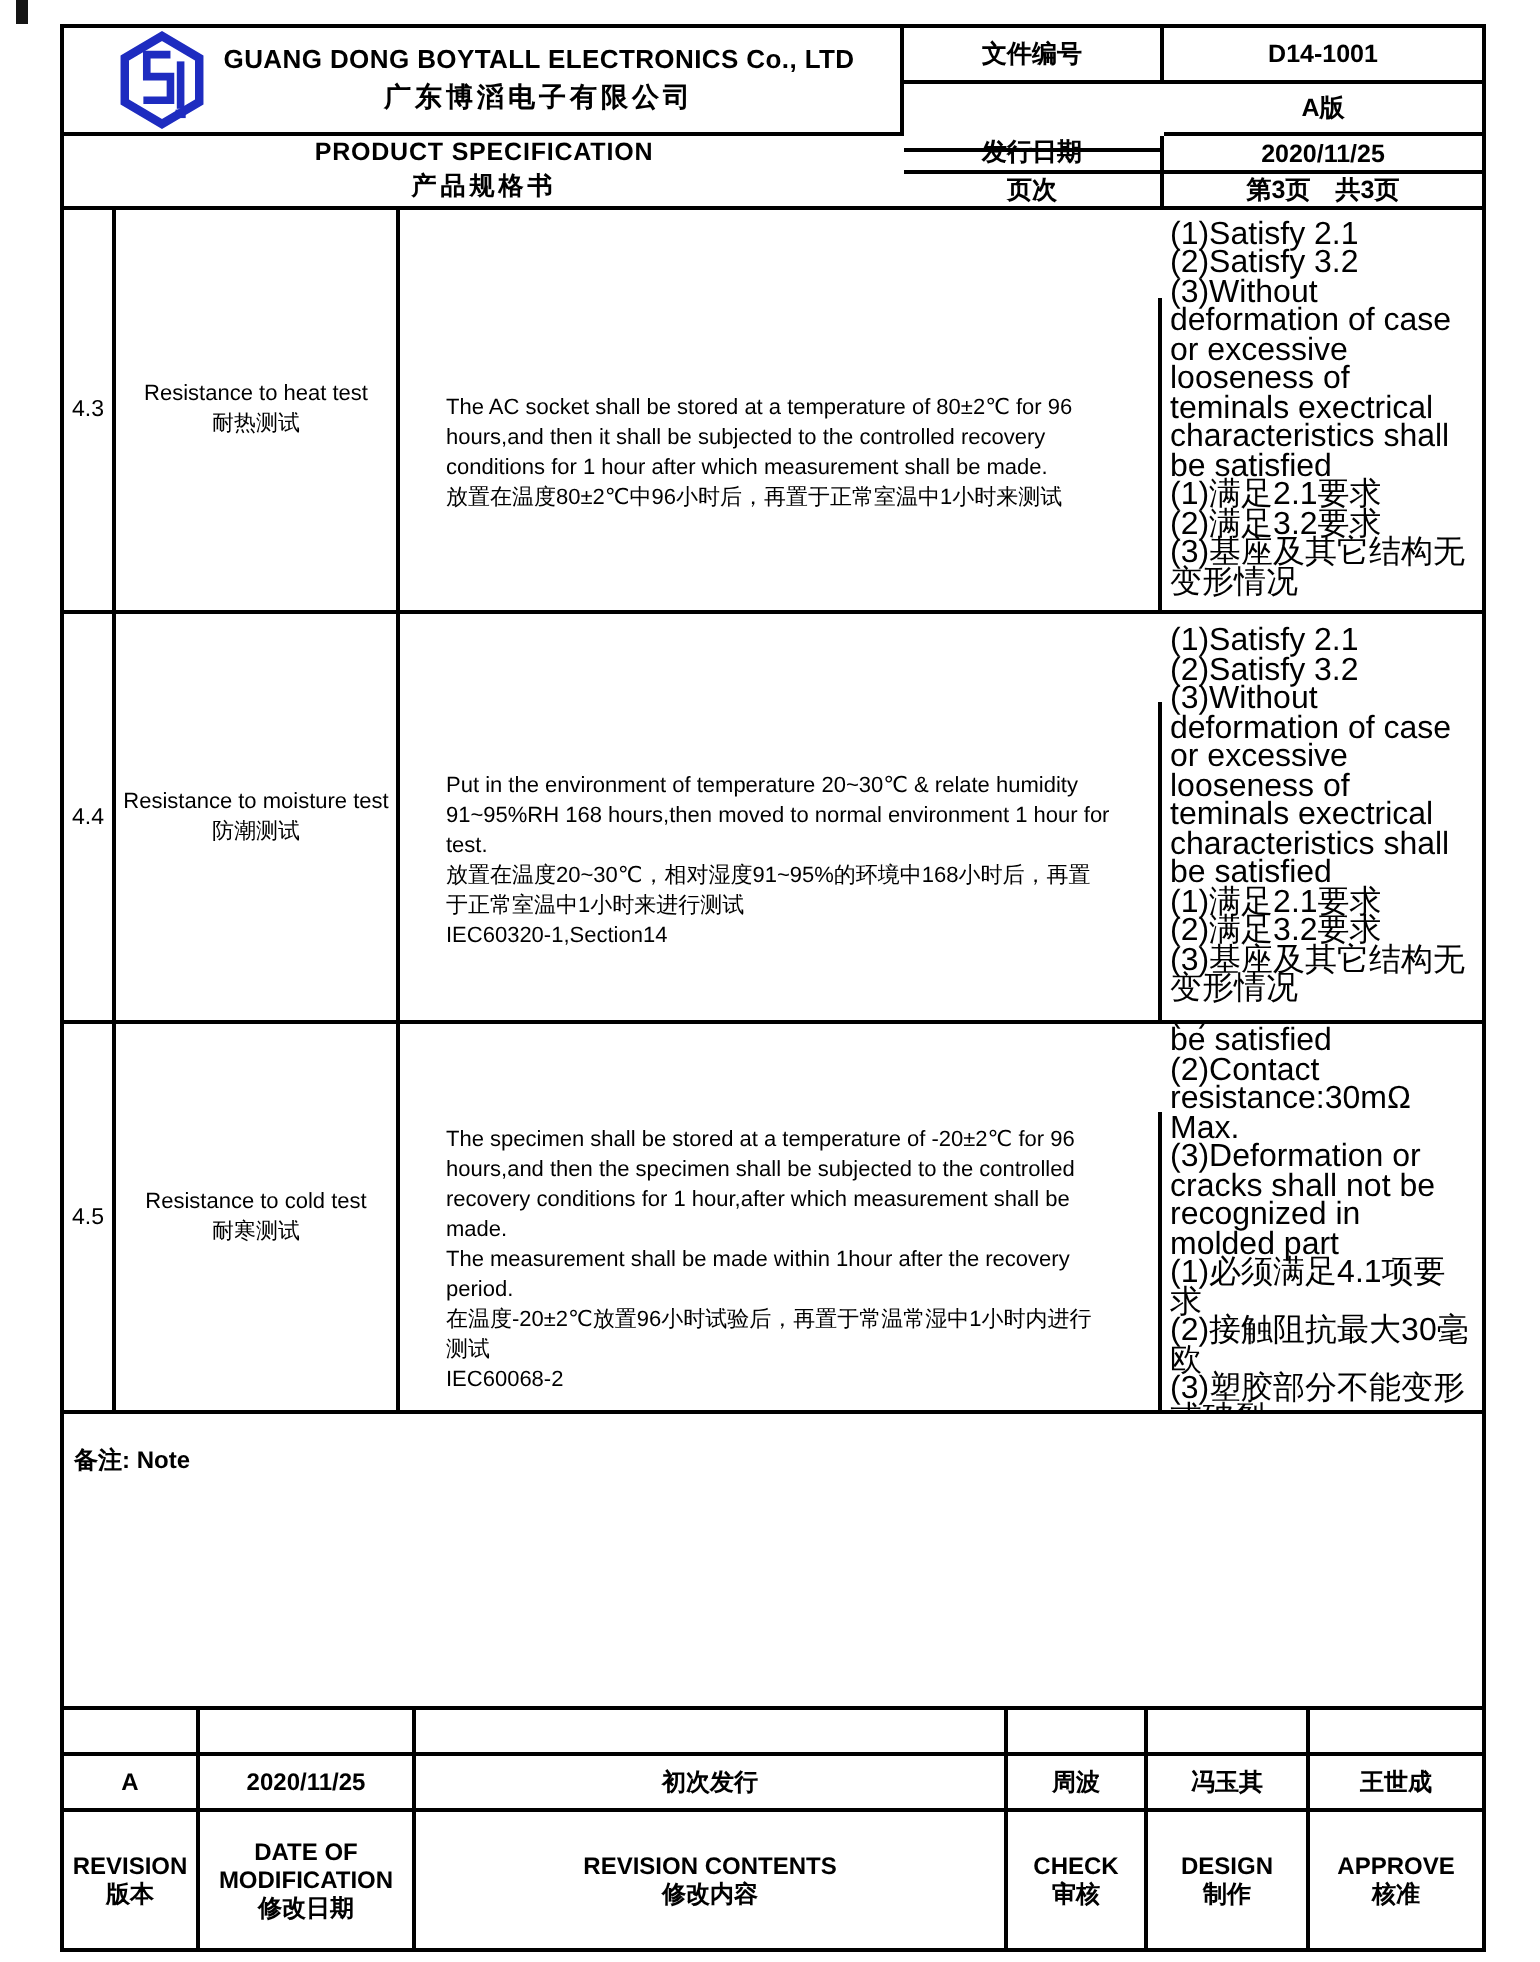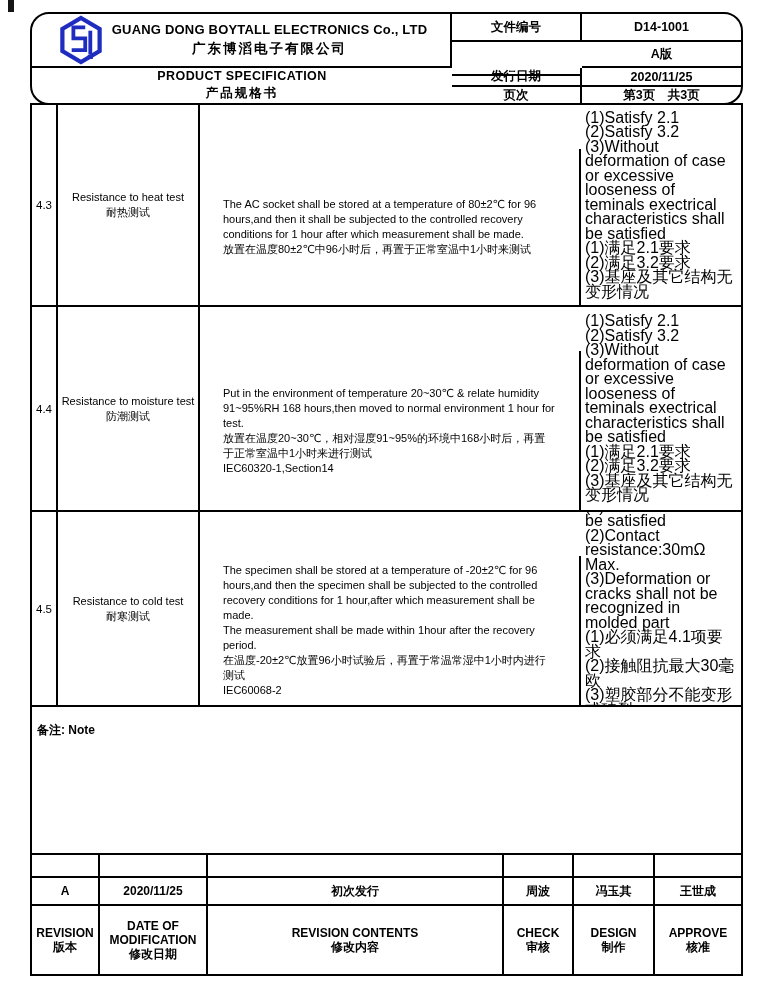--- a/index.html
+++ b/index.html
@@ -4,21 +4,21 @@
 <style>
   html,body{margin:0;padding:0;}
   body{
     width:770px;height:981px;background:#ffffff;position:relative;
     font-family:"Liberation Sans","DejaVu Sans",sans-serif;color:#000;
   }
   .artifact{position:absolute;background:#151515;}
   .doc{position:absolute;left:30px;top:12px;width:713px;}
   .sec{display:grid;border:2px solid #000;background:#fff;}
   .sec + .sec{margin-top:-2px;}
-  .header-sec{grid-template-columns:420px 130px 1fr;grid-template-rows:28px 26px 19px 16px;border-radius:19px;}
+  .header-sec{grid-template-columns:420px 130px 1fr;grid-template-rows:28px 26px 19px 16px;}
   .main-sec{grid-template-columns:26px 142px 381px 1fr;grid-template-rows:202px 205px 195px 146px;}
   .rev-sec{grid-template-columns:68px 108px 296px 70px 81px 1fr;grid-template-rows:23px 28px 68px;}
   .c{display:flex;align-items:center;justify-content:center;text-align:center;overflow:hidden;}
   .br{border-right:2px solid #000;}
   .bb{border-bottom:2px solid #000;}
   .left{justify-content:flex-start;text-align:left;}
   .pre{white-space:pre-line;}
 
   .company-cell{grid-row:1/3;grid-column:1;gap:9px;padding-left:4px;}
   .company-text{display:flex;flex-direction:column;align-items:center;gap:3px;}

